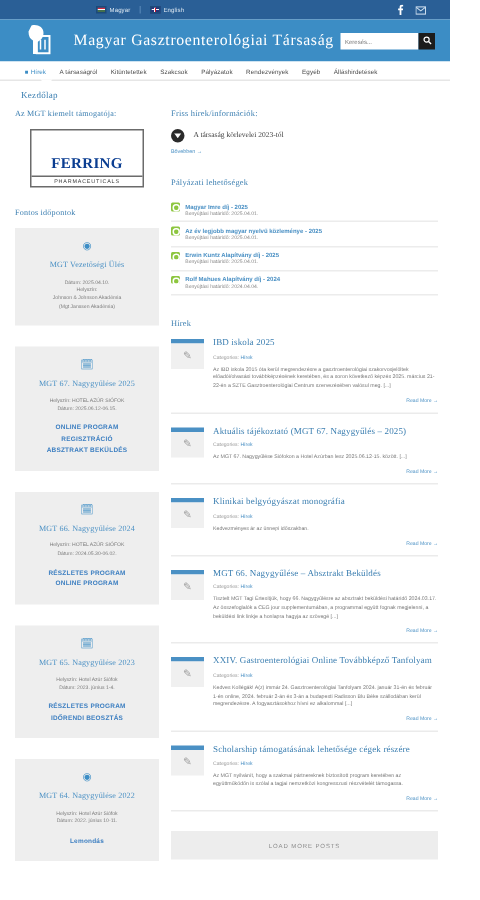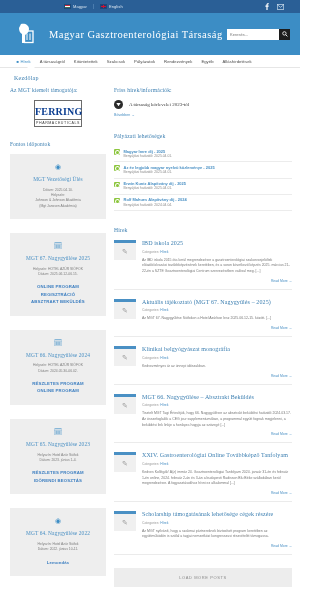--- a/index.html
+++ b/index.html
@@ -31,21 +31,21 @@
     background:
       linear-gradient(to bottom, transparent 45%, #cf142b 45% 55%, transparent 55%),
       linear-gradient(to right, transparent 45%, #cf142b 45% 55%, transparent 55%); }
   .lang-label { font-size: 4px; letter-spacing: .1px; }
   .social { margin-left: auto; display: flex; align-items: center; gap: 7px; padding-right: 10px; }
   .soc-ico { width: 7px; height: 7px; display:flex; align-items:center; justify-content:center;
              color:#ffffff; font-size: 6px; line-height: 1; }
 
   
   .header {
-    background: #3c8dc5; height: 42px;
+    background: #3c8dc5; height: 28px;
     display: flex; align-items: center; padding: 0 10px; position: relative;
   }
   .logo {
     width: 19px; height: 24px; flex: 0 0 auto; margin-left: 6px;
     position: relative;
   }
   .logo svg { display:block; }
   .site-title {
     font-family: "Liberation Serif", serif;
     color: #ffffff; font-size: 10.5px; letter-spacing: .45px;
@@ -93,21 +93,21 @@
     font-family: "Liberation Serif", serif; font-size: 5.4px; color: #3c7fb1;
     letter-spacing: .15px; margin-bottom: 7px;
   }
   .sponsor-box { display:flex; flex-direction: column; align-items:center; margin-bottom: 14px; }
   .teva {
     font-family: "Liberation Sans", sans-serif; font-weight: bold;
     font-size: 22px; color: #0a4ea8; letter-spacing: -1px; line-height: 1;
     margin-bottom: 5px;
   }
   .ferring {
-    border: 1px solid #6b6b6b; width: 48px; text-align: center; padding: 6px 0 1px;
+    border: 1px solid #6b6b6b; width: 76px; text-align: center; padding: 18px 0 1px;
     background:#fff;
   }
   .ferring-name {
     font-family: "Liberation Serif", serif; font-weight: bold; font-size: 10px;
     color: #0a3d91; letter-spacing: .2px; line-height: 1.05;
   }
   .ferring-sub {
     font-size: 3.6px; color: #3a3a3a; letter-spacing: .55px; border-top: 1px solid #6b6b6b;
     margin-top: 1.5px; padding-top: 1px;
   }

